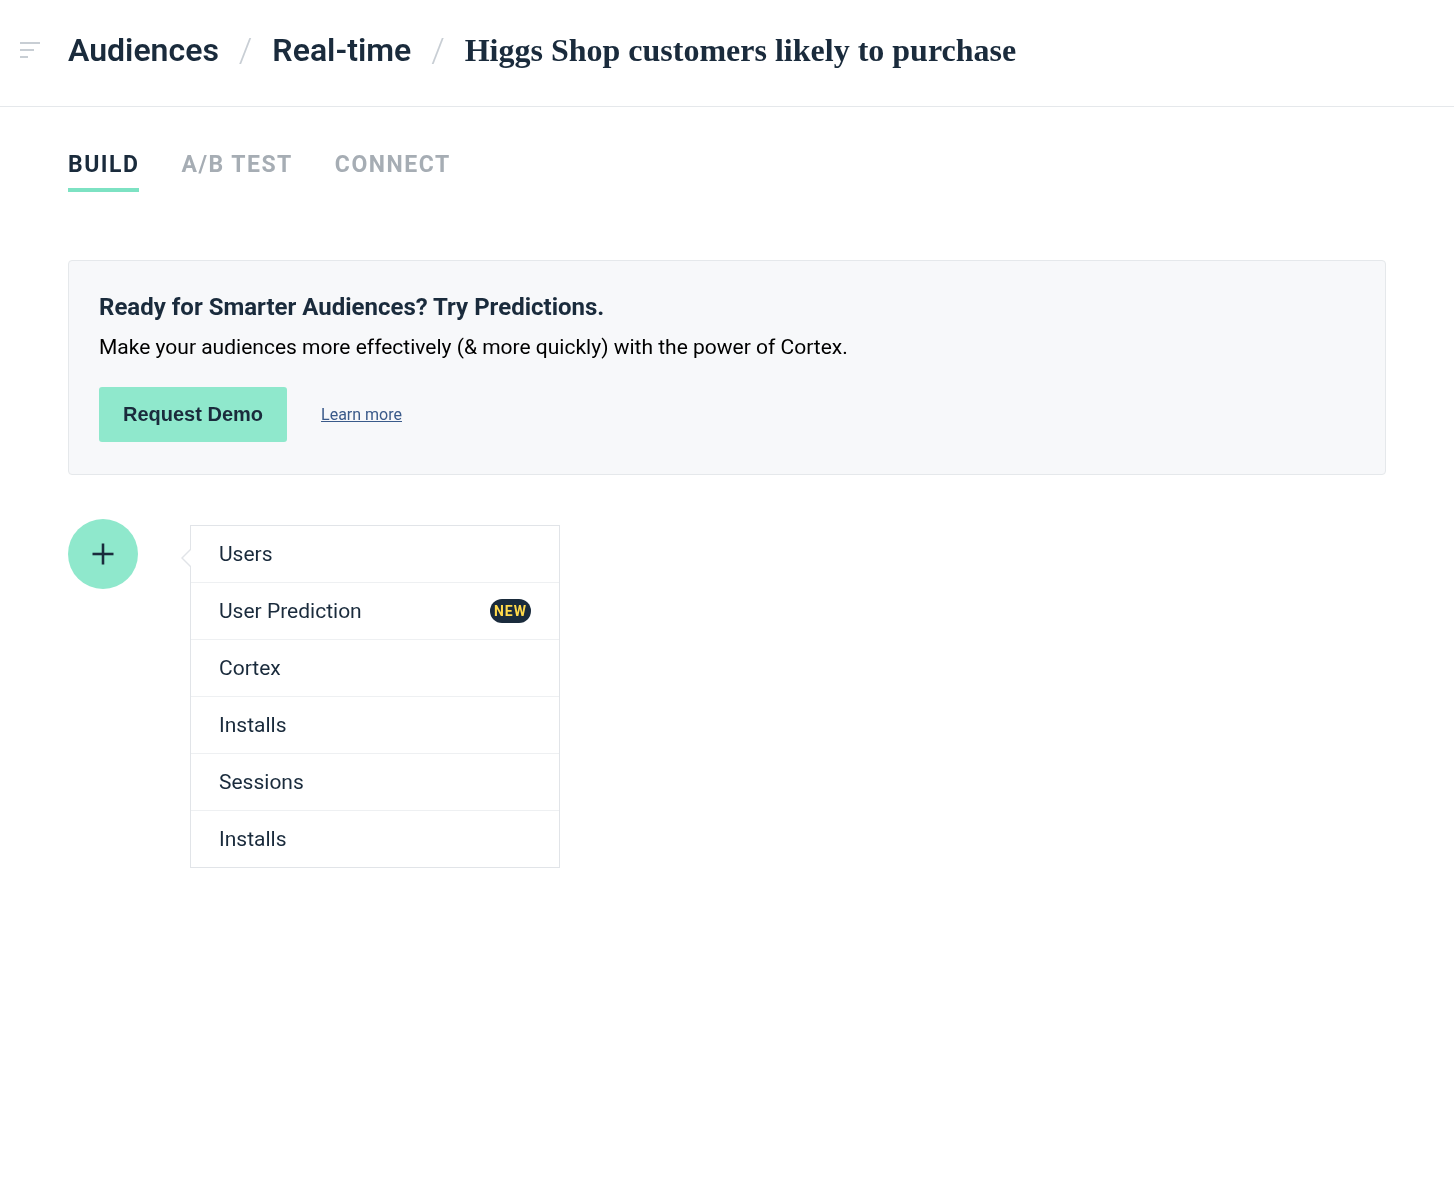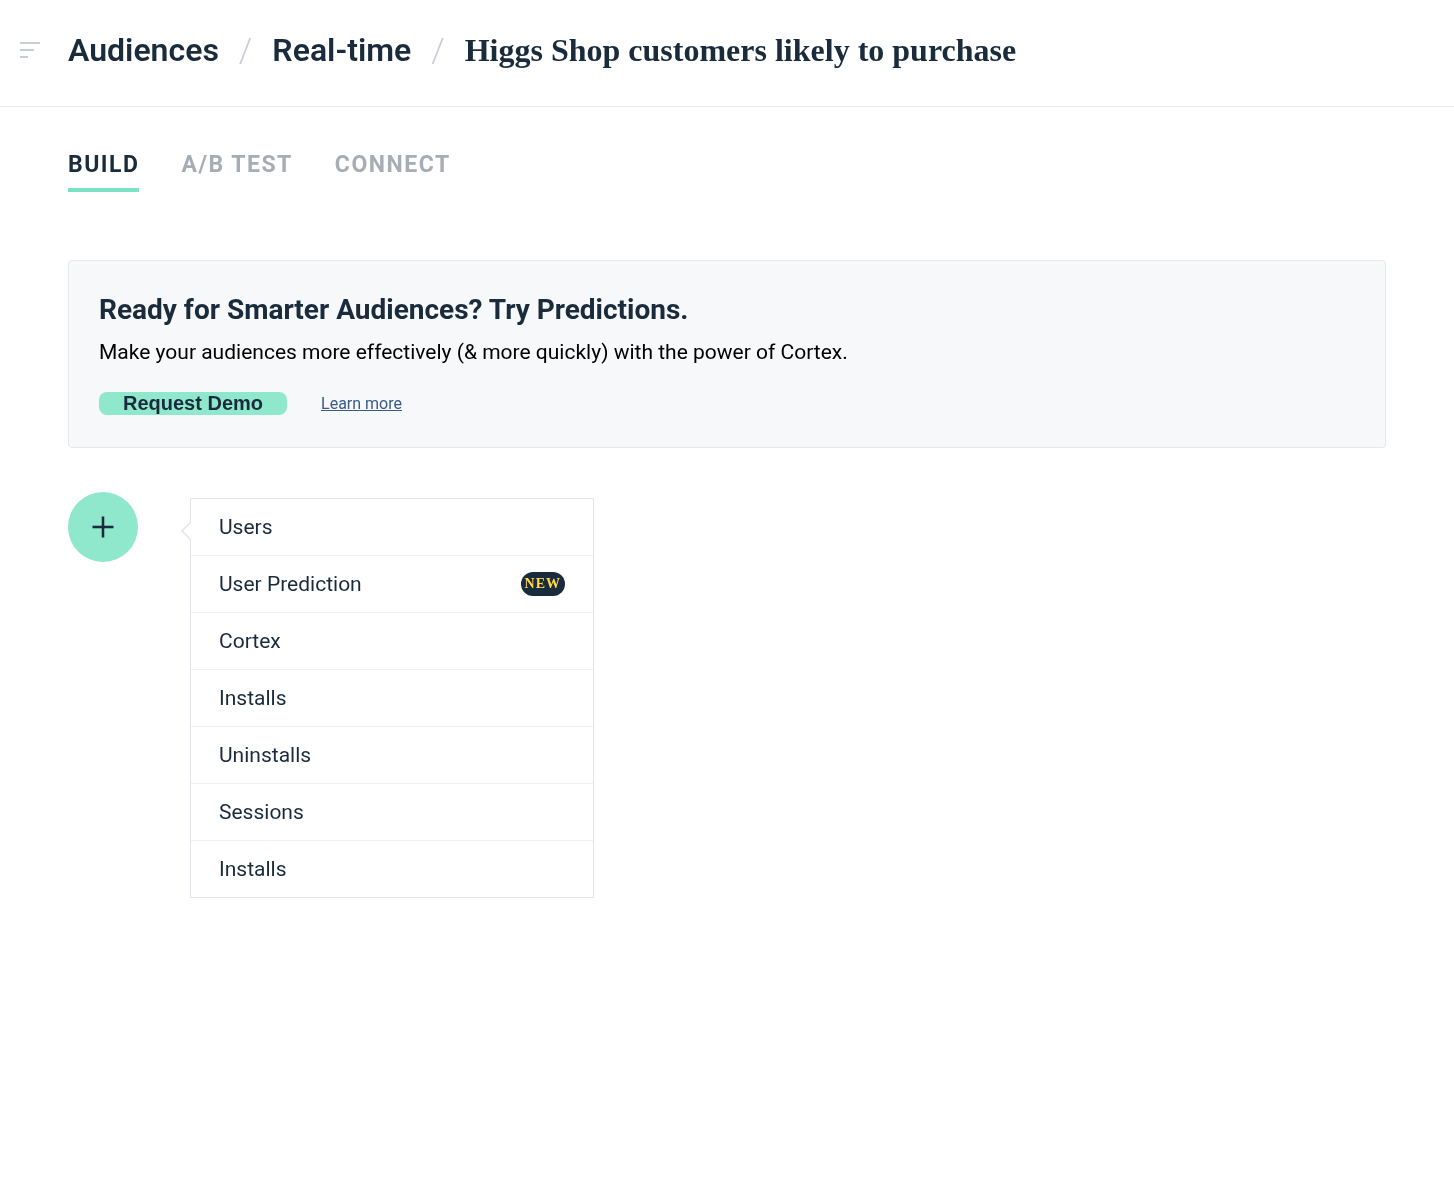--- a/index.html
+++ b/index.html
@@ -80,44 +80,44 @@
       border-bottom: 4px solid #7de2c3;
     }
     .promo-box {
       background: #f7f8fa;
       border: 1px solid #e5e8eb;
       border-radius: 4px;
       padding: 32px 30px;
       margin-bottom: 44px;
     }
     .promo-title {
-      font-size: 28px;
+      font-size: 24px;
       font-weight: 700;
       color: #1a2b3c;
       margin-bottom: 14px;
     }
     .promo-desc {
       font-size: 21px;
       color: #000000;
       margin-bottom: 28px;
       font-weight: 400;
     }
     .promo-actions {
       display: flex;
       align-items: center;
       gap: 34px;
     }
     .btn-primary {
       background: #8fe8cc;
       border: none;
-      padding: 0 24px;
+      padding: 16px 24px;
       font-size: 20px;
       font-weight: 700;
       color: #1a2b3c;
-      border-radius: 8px;
+      border-radius: 3px;
       cursor: pointer;
     }
     .link {
       color: #3a5a8a;
       font-size: 16px;
       text-decoration: underline;
       cursor: pointer;
       font-weight: 400;
     }
     .builder-row {
@@ -135,21 +135,21 @@
       justify-content: center;
       cursor: pointer;
       flex-shrink: 0;
     }
     .add-btn svg {
       width: 28px;
       height: 28px;
     }
     .dropdown {
       position: relative;
-      width: 404px;
+      width: 370px;
       border: 1px solid #e1e4e8;
       background: #ffffff;
       margin-top: 6px;
     }
     .dropdown::before {
       content: "";
       position: absolute;
       left: -10px;
       top: 22px;
       width: 0;
@@ -184,21 +184,20 @@
       border-bottom: none;
     }
     .badge-new {
       background: #1a2b3c;
       color: #ffd94a;
       font-size: 14px;
       font-weight: 700;
       letter-spacing: 1px;
       padding: 4px 4px;
       border-radius: 14px;
-      font-family: Liberation Serif, serif;
     }
   </style>
 </head>
 <body>
 
 <div class="header">
   <div class="menu-icon">
     <span></span>
       <span></span>
       <span></span>
@@ -245,23 +244,20 @@
         <span>User Prediction</span>
         <span class="badge-new">NEW</span>
       </div>
       <div class="dropdown-item">
         <span>Cortex</span>
       </div>
       <div class="dropdown-item">
         <span>Installs</span>
       </div>
       <div class="dropdown-item">
-        <span>Uninstalls</span>
-      </div>
-      <div class="dropdown-item">
         <span>Sessions</span>
       </div>
       <div class="dropdown-item">
         <span>Installs</span>
       </div>
     </div>
   </div>
 
 </div>
 

